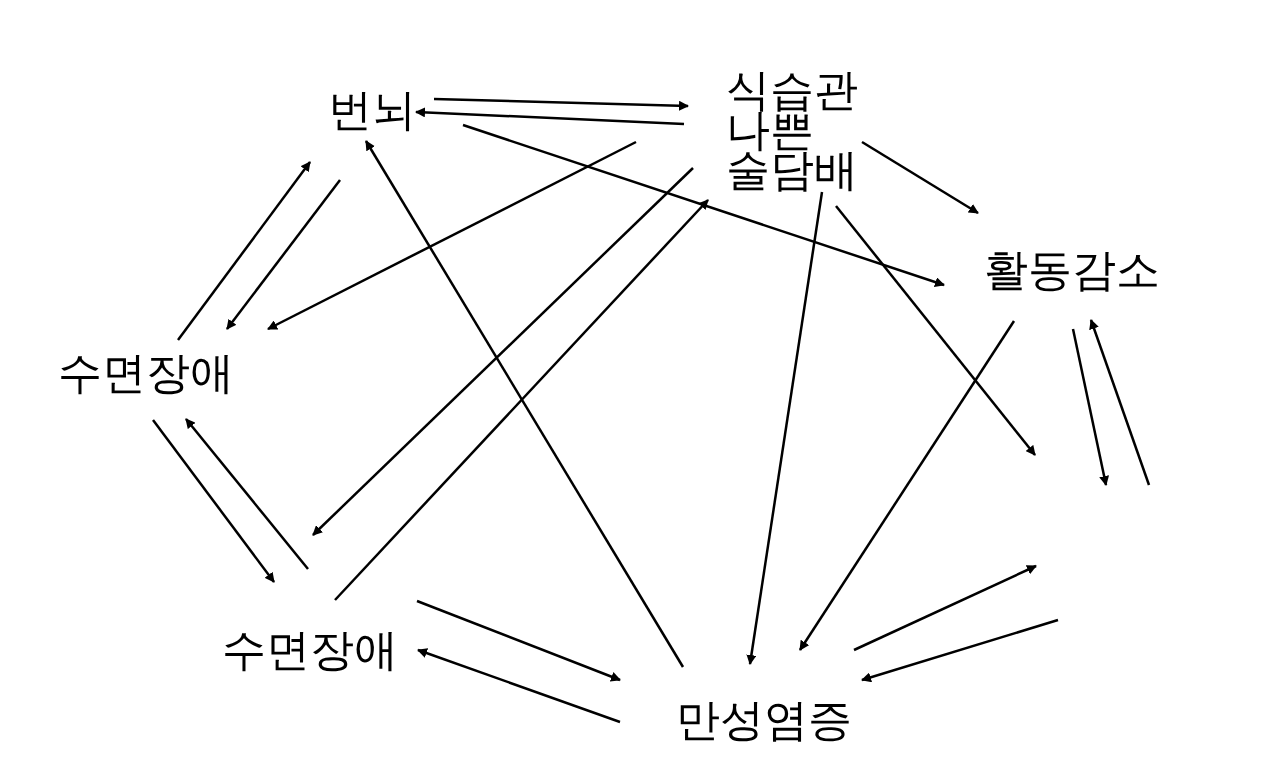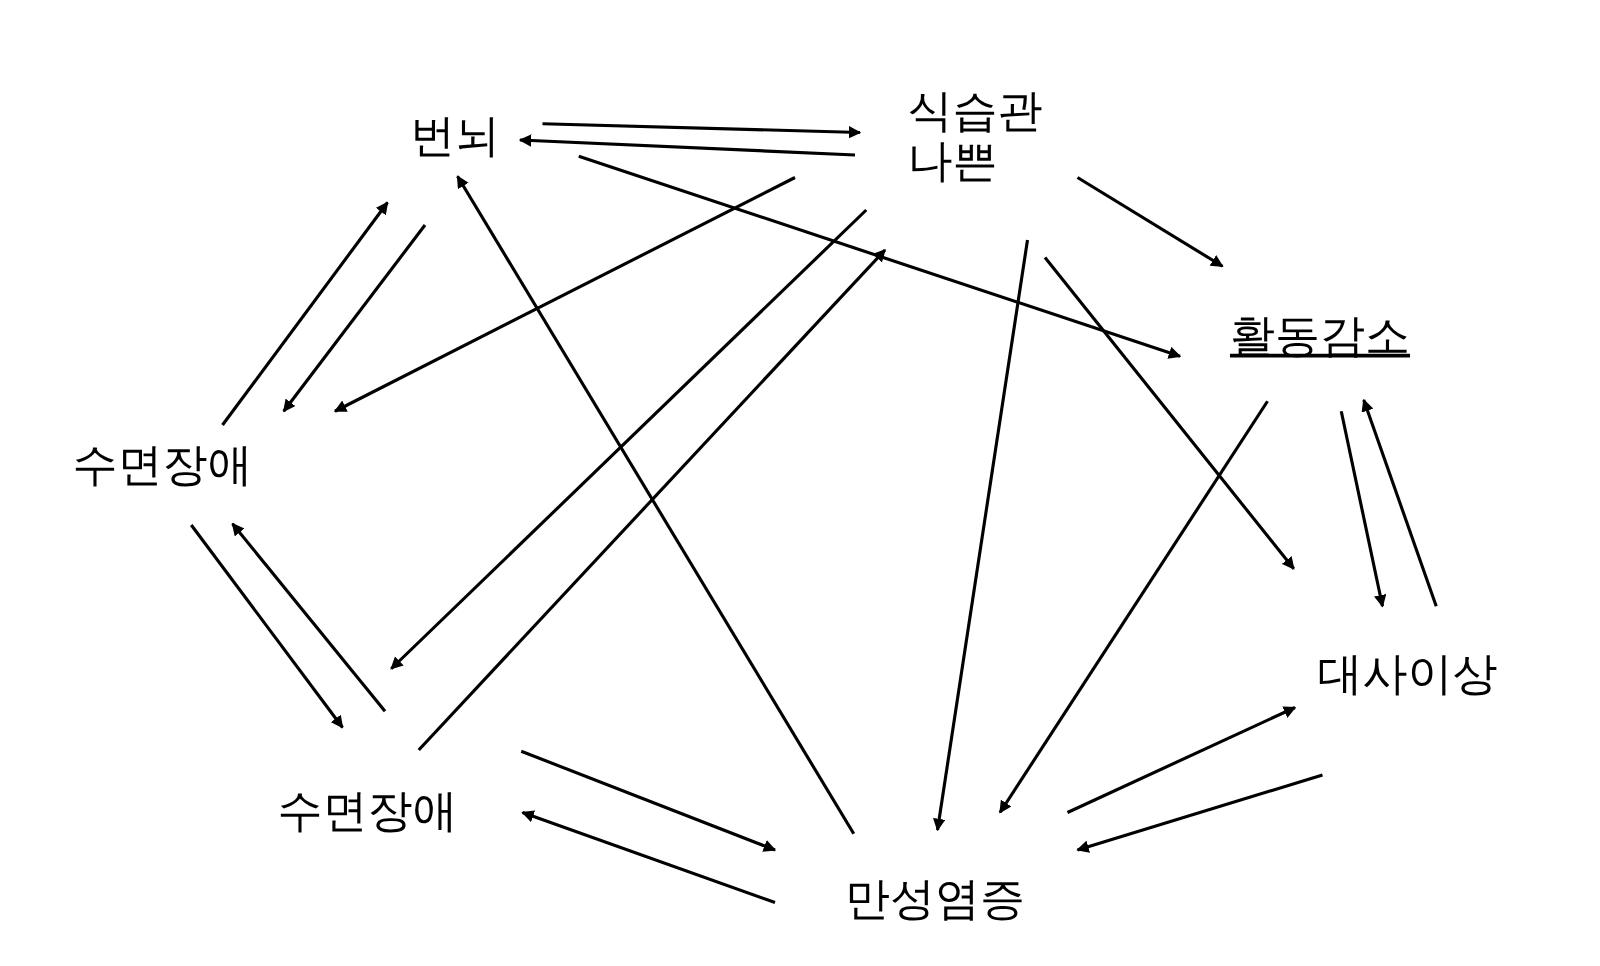--- a/index.html
+++ b/index.html
@@ -1,18 +1,18 @@
 <!DOCTYPE html>
 <html><head>
 <meta charset="utf-8">
 <style>
   html, body { margin: 0; padding: 0; background: #ffffff; }
   #canvas { position: relative; width: 1280px; height: 773px; background: #ffffff; overflow: hidden; }
   svg { position: absolute; left: 0; top: 0; }
-  .node { position: absolute; font-family: "DejaVu Sans", "Liberation Sans", sans-serif; font-size: 36px; color: #000; line-height: 40px; white-space: pre; }
+  .node { position: absolute; font-family: "DejaVu Sans", "Liberation Sans", sans-serif; font-size: 44px; color: #000; line-height: 40px; white-space: pre; }
   .node span { display: block; }
 </style>
 </head>
 <body>
 
 <div id="canvas">
   <svg id="edges" width="1280" height="773" viewBox="0 0 1280 773">
     <defs>
       <marker id="arrowhead" markerWidth="10" markerHeight="10" refX="9" refY="5" orient="auto" markerUnits="userSpaceOnUse">
         <path d="M0,0 L10,5 L0,10 z" fill="#000"></path>
@@ -35,20 +35,20 @@
       <line x1="417" y1="601" x2="620" y2="680" stroke="#000000" stroke-width="2.5" marker-end="url(#arrowhead)"></line>
       <line x1="620" y1="722" x2="418" y2="650" stroke="#000000" stroke-width="2.5" marker-end="url(#arrowhead)"></line>
       <line x1="1014" y1="321" x2="800" y2="650" stroke="#000000" stroke-width="2.5" marker-end="url(#arrowhead)"></line>
       <line x1="1073" y1="329" x2="1106" y2="485" stroke="#000000" stroke-width="2.5" marker-end="url(#arrowhead)"></line>
       <line x1="1149" y1="485" x2="1091" y2="320" stroke="#000000" stroke-width="2.5" marker-end="url(#arrowhead)"></line>
       <line x1="854" y1="650" x2="1036" y2="566" stroke="#000000" stroke-width="2.5" marker-end="url(#arrowhead)"></line>
       <line x1="1058" y1="620" x2="862" y2="680" stroke="#000000" stroke-width="2.5" marker-end="url(#arrowhead)"></line>
     </svg>
   <div id="nodes">
       <div class="node" style="left: 328px; top: 90px;"><span>번뇌</span></div>
-      <div class="node" style="left: 726px; top: 70px;"><span>식습관</span><span>나쁜</span></div>
-      <div class="node" style="left: 984px; top: 250px; text-decoration: underline;"><span>활동감소</span></div>
+      <div class="node" style="left: 726px; top: 70px;"><span>식습관</span><span>나쁜</span><span>술담배</span></div>
+      <div class="node" style="left: 984px; top: 250px;"><span>활동감소</span></div>
       <div class="node" style="left: 58px; top: 353px;"><span>수면장애</span></div>
-      <div class="node" style="left: 1054px; top: 520px;"><span>대사이상</span></div>
+      <div class="node" style="left: 1054px; top: 520px;"></div>
       <div class="node" style="left: 222px; top: 630px;"><span>수면장애</span></div>
       <div class="node" style="left: 676px; top: 700px;"><span>만성염증</span></div>
     </div>
 </div>
 
 </body></html>

